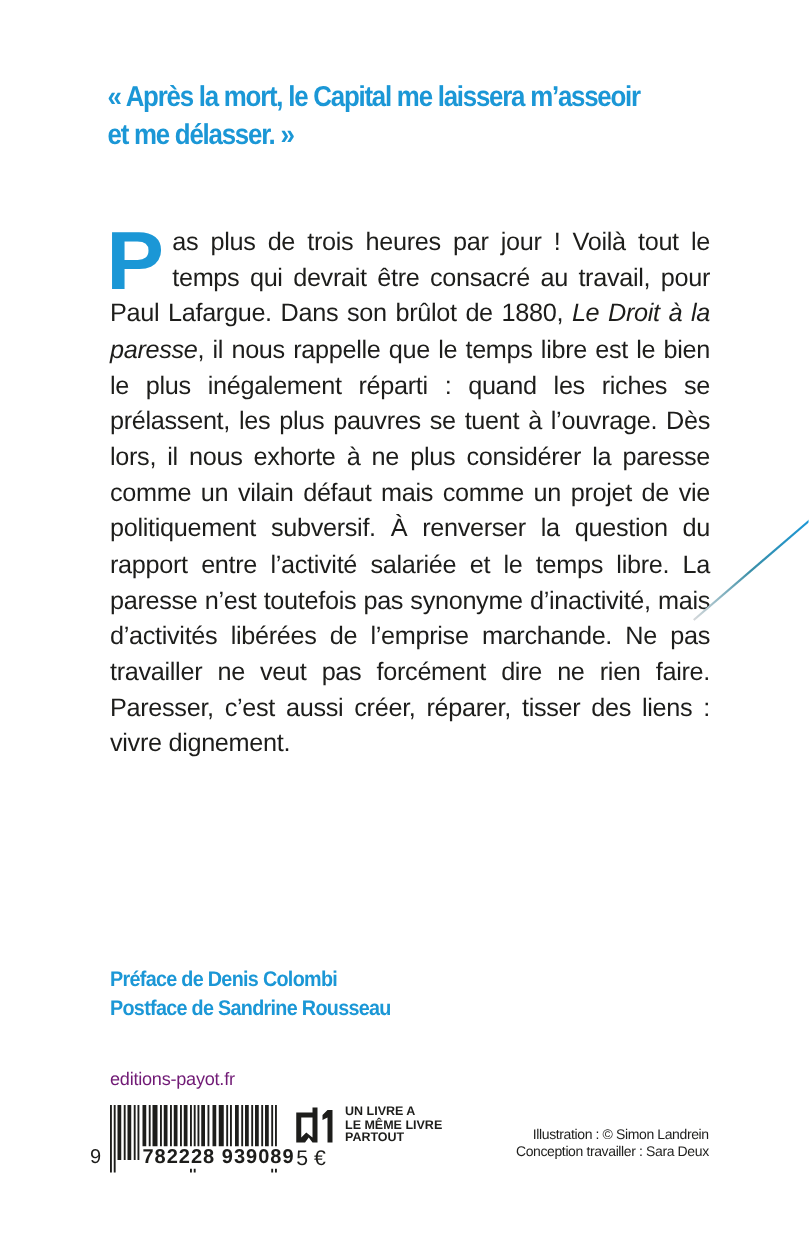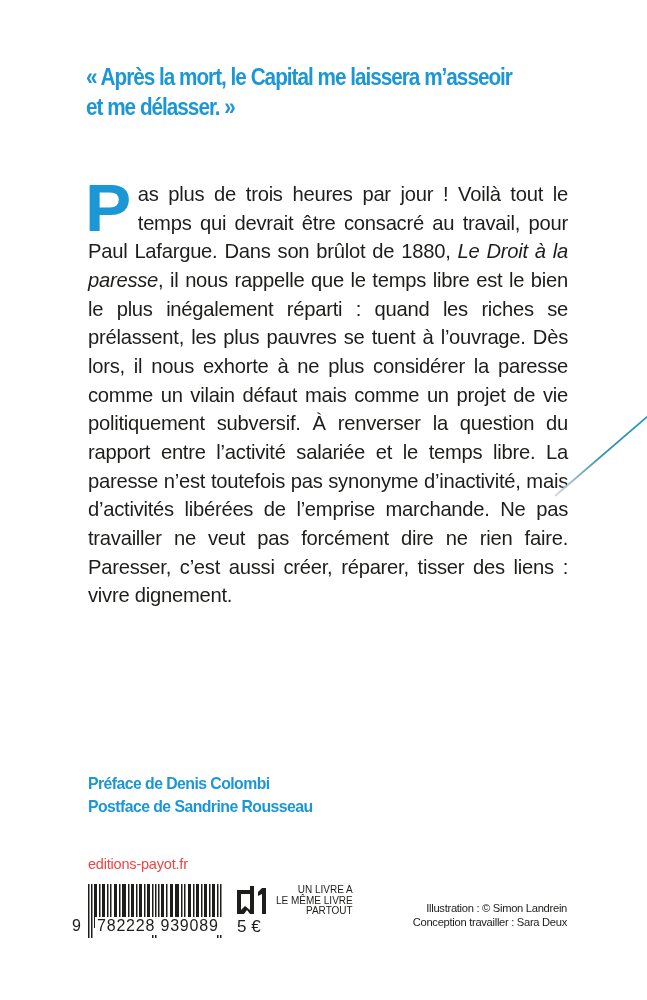--- a/index.html
+++ b/index.html
@@ -28,40 +28,40 @@
     .accent-line {
       position: absolute; left: 0; top: 0; width: 647px; height: 1000px; pointer-events: none;
     }
     .credits {
       position: absolute; left: 88px; top: 772px; font-weight: bold; color: #1b97d6;
       font-size: 17px; line-height: 23px; letter-spacing: -0.6px;
       transform: scaleX(0.93); transform-origin: left top;
     }
     .credits div { white-space: nowrap; }
     .website {
-      position: absolute; left: 88px; top: 856px; font-size: 14.5px; color: #ef4444; letter-spacing: -0.2px;
+      position: absolute; left: 88px; top: 856px; font-size: 14.5px; color: #701a75; letter-spacing: -0.2px;
     }
     .barcode {
       position: absolute; left: 70px; top: 882px; width: 160px; height: 58px;
     }
     .barcode svg { display: block; }
     .isbn-lead {
       position: absolute; left: 72px; top: 917px; font-size: 16px; color: #1d1d1b;
       font-family: "Liberation Sans", sans-serif;
     }
     .isbn-digits {
-      position: absolute; left: 95px; top: 917px; width: 124px; font-size: 16px; color: #1d1d1b;
+      position: absolute; left: 112px; top: 917px; width: 124px; font-size: 16px; color: #1d1d1b;
       background: #fff; padding: 0 2px; letter-spacing: 0.8px;
-      font-family: "Liberation Sans", sans-serif; white-space: nowrap;
+      font-family: "Liberation Sans", sans-serif; white-space: nowrap; font-weight: bold;
     }
     .price-block { position: absolute; left: 236px; top: 884px; }
     .pricelaw-logo { position: absolute; left: 0; top: 0; width: 32px; height: 34px; }
     .pricelaw-text {
-      position: absolute; left: 40px; top: 1px; font-weight: normal; font-size: 10px;
-      line-height: 10.5px; color: #1d1d1b; white-space: nowrap; letter-spacing: 0px; text-align: right;
+      position: absolute; left: 40px; top: 1px; font-weight: bold; font-size: 10px;
+      line-height: 10.5px; color: #1d1d1b; white-space: nowrap; letter-spacing: 0px;
     }
     .price {
       position: absolute; left: 1px; top: 33px; font-size: 17px; color: #1d1d1b; white-space: nowrap;
     }
     .illustration-credits {
       position: absolute; right: 80px; top: 902px; font-size: 11.2px; line-height: 13.5px; color: #1d1d1b;
       text-align: right; letter-spacing: -0.3px; white-space: nowrap;
     }
   </style>
 </head>

